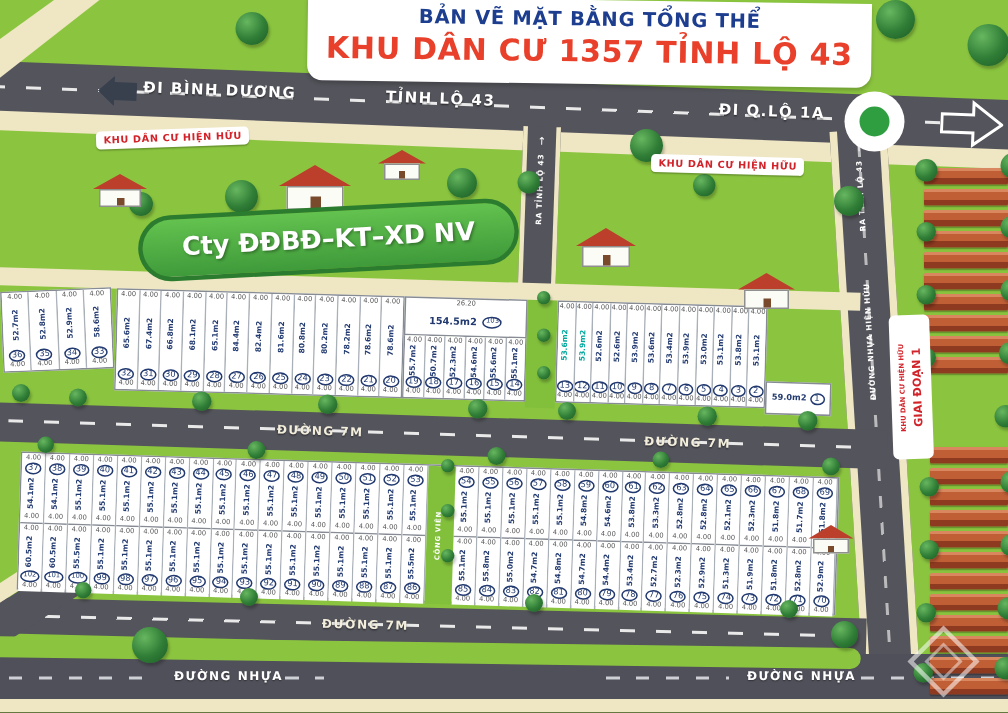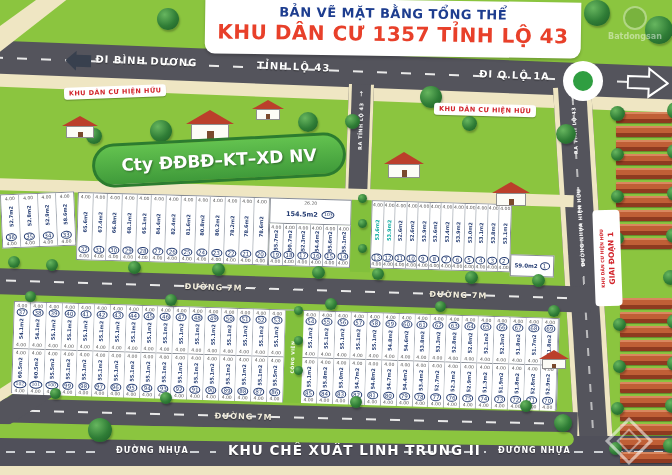--- a/index.html
+++ b/index.html
@@ -1100,21 +1100,20 @@
   <div class="walk-bendL"></div>
   <div class="road-bendL"></div>
 
   <div class="median"></div>
   <div class="road-bottom">
     <div class="dash" style="left:6px;top:15px;width:92px"></div>
     <div class="dash" style="left:190px;top:15px;width:26px"></div>
     <div class="dash" style="left:404px;top:15px;width:82px"></div>
     <div class="dash" style="left:574px;top:15px;width:90px"></div>
     <span class="blabel" style="left:116px;top:10px;font-size:8px;letter-spacing:1px">ĐƯỜNG NHỰA</span>
-    <span class="blabel" style="left:228px;top:6px;font-size:13.5px;letter-spacing:1px">KHU CHẾ XUẤT LINH TRUNG II</span>
     <span class="blabel" style="left:498px;top:10px;font-size:8px;letter-spacing:1px">ĐƯỜNG NHỰA</span>
   </div>
   <div class="walk-bottom"></div>
 
   <div class="phase">
     <span class="pv small">KHU DÂN CƯ HIỆN HỮU</span>
     <span class="pv big">GIAI ĐOẠN 1</span>
   </div>
   <div class="town" style="left:616px;top:112px;width:56px">
       <div class="bar"></div>
@@ -1136,24 +1135,20 @@
       <div class="bar"></div>
       <div class="bar"></div>
       <div class="bar"></div>
       <div class="bar"></div>
       <div class="bar"></div>
       <div class="bar"></div>
       <div class="bar"></div>
       <div class="bar"></div>
     </div>
 
-  <div class="wm1">
-    <div class="leaf"></div>
-    <div class="wmtext">Batdongsan</div>
-  </div>
   <div class="wm2"></div>
 
 <div class="tree" style="left: 157px; top: 8px; width: 22px; height: 22px;"></div>
     <div class="tree" style="left: 86px; top: 128px; width: 16px; height: 16px;"></div>
     <div class="tree" style="left: 150px; top: 120px; width: 22px; height: 22px;"></div>
     <div class="tree" style="left: 298px; top: 112px; width: 20px; height: 20px;"></div>
     <div class="tree" style="left: 345px; top: 114px; width: 15px; height: 15px;"></div>
     <div class="tree" style="left: 420px; top: 86px; width: 22px; height: 22px;"></div>
     <div class="tree" style="left: 462px; top: 116px; width: 15px; height: 15px;"></div>
     <div class="tree" style="left: 556px; top: 124px; width: 20px; height: 20px;"></div>

